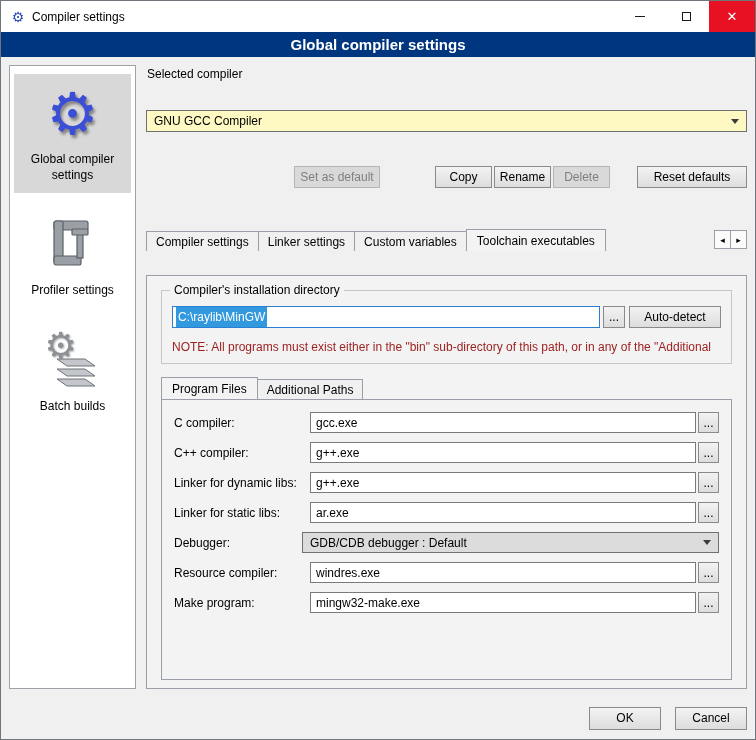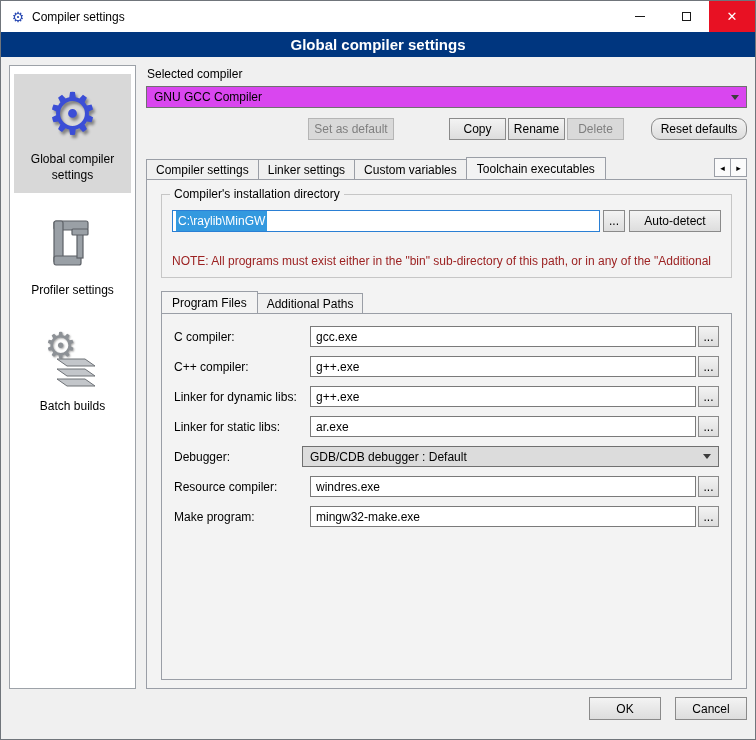--- a/index.html
+++ b/index.html
@@ -28,34 +28,34 @@
   .sidebar { flex:0 0 127px; background:#ffffff; border:1px solid #9da2a8; margin-right:10px; padding:8px 4px; overflow:hidden; }
   .side-item { display:flex; flex-direction:column; align-items:center; padding:8px 2px 10px; margin-bottom:12px; }
   .side-item.selected { background:#d8d8d8; }
   .side-icon { width:64px; height:64px; display:flex; align-items:center; justify-content:center; position:relative; }
   .gear-blue { font-size:58px; line-height:64px; color:#3b4ed6; text-shadow:2px 3px 3px rgba(0,0,0,0.40); }
   .side-label { margin-top:6px; text-align:center; line-height:1.3; }
   .batch-wrap { position:relative; width:64px; height:64px; }
   .batch-gear { position:absolute; top:-4px; left:4px; font-size:36px; color:#8d9196; text-shadow:1px 1px 2px rgba(0,0,0,0.35); }
   .batch-sheets { position:absolute; right:0; bottom:0; }
 
-  .main { flex:1; display:flex; flex-direction:column; min-width:0; }
+  .main { flex:1; display:flex; flex-direction:column; min-width:0;gap:24px; }
 
   .section-label { margin:2px 0 5px 1px; }
 
-  .combo { height:22px; border:1px solid #707070; background:#d946ef; display:flex; align-items:center; padding:0 7px; }
+  .combo { height:22px; border:1px solid #707070; background:#fef9c3; display:flex; align-items:center; padding:0 7px; }
   .combo.gray { background:#dcdcdc; height:21px; flex:1; }
   .chevron-down { width:0; height:0; border-left:4px solid transparent; border-right:4px solid transparent; border-top:5px solid #3c3c3c; margin-left:auto; }
 
   .btn { font-family:inherit; font-size:12px; color:#000; height:22px; background:linear-gradient(#f3f3f3,#dddddd); border:1px solid #8a8a8a; display:flex; align-items:center; justify-content:center; padding:0 4px; }
   .btn.disabled { background:#d9d9d9; border-color:#b5b5b5; color:#7f7f7f; }
   .btn-row { display:flex; justify-content:flex-end; margin-top:10px; }
   .w-default { width:86px; }
   .w-copy { width:57px; }
-  .w-reset { width:96px;border-radius:9px; }
+  .w-reset { width:110px; }
   .gap-big { margin-left:55px; }
   .gap-sm { margin-left:2px; }
   .gap-mid { margin-left:27px; }
 
   
   .tabstrip { display:flex; align-items:flex-end; margin-top:16px; position:relative; height:23px; flex:0 0 23px; }
   .tabstrip.inner { margin-top:12px; }
   .tabs-scroll { display:flex; align-items:flex-end; overflow:hidden; white-space:nowrap; }
   .tabstrip.outer .tabs-scroll { margin-right:36px; }
   .tab { height:20px; line-height:20px; padding:0 9px; background:#f0f0f0; border:1px solid #9a9ea6; border-bottom:none; white-space:nowrap; }
@@ -69,30 +69,30 @@
 
   
   .groupbox { border:1px solid #c6c6c6; position:relative; margin-top:6px; padding:15px 10px 9px; }
   .groupbox-title { position:absolute; top:-8px; left:8px; background:var(--panel-bg,#f3f3f3); padding:0 4px; }
   .install-row { display:flex; align-items:center; }
   .text-input { flex:1; height:22px; background:#fff; border:1px solid #7a7a7a; display:flex; align-items:center; padding:0 3px; overflow:hidden; }
   .text-input.focused { border-color:var(--focus-border,#2a7fd4); }
   .selection { background:var(--selection-bg,#3399df); color:#fff; padding:14px 2px; }
   .btn.mini { width:22px; height:22px; margin-left:3px; flex:0 0 22px; }
   .btn.autodetect { width:92px; margin-left:4px; }
-  .note { margin-top:22px; color:var(--note-text,#9c2222); white-space:nowrap; overflow:hidden; }
+  .note { margin-top:12px; color:var(--note-text,#9c2222); white-space:nowrap; overflow:hidden; }
 
   
   .frow { display:flex; align-items:center; margin-bottom:9px; flex:0 0 auto; }
   .frow-label { flex:0 0 128px; }
   .field { flex:1; height:21px; background:#fff; border:1px solid #7a7a7a; display:flex; align-items:center; padding:0 5px; overflow:hidden;margin-left:8px; }
   .frow .btn.mini { width:21px; height:21px; flex:0 0 21px; margin-left:2px; }
 
   
-  .footer { flex:0 0 42px; display:flex; align-items:flex-start; justify-content:flex-end; padding:0 8px; }
+  .footer { flex:0 0 42px; display:flex; align-items:center; justify-content:flex-end; padding:0 8px; }
   .footer-btn { width:72px; height:23px; }
   .footer-btn.cancel { margin-left:14px; }
 </style>
 </head>
 <body>
 
 <div class="window">
 
   <div class="titlebar">
     <span class="app-icon">⚙</span>

